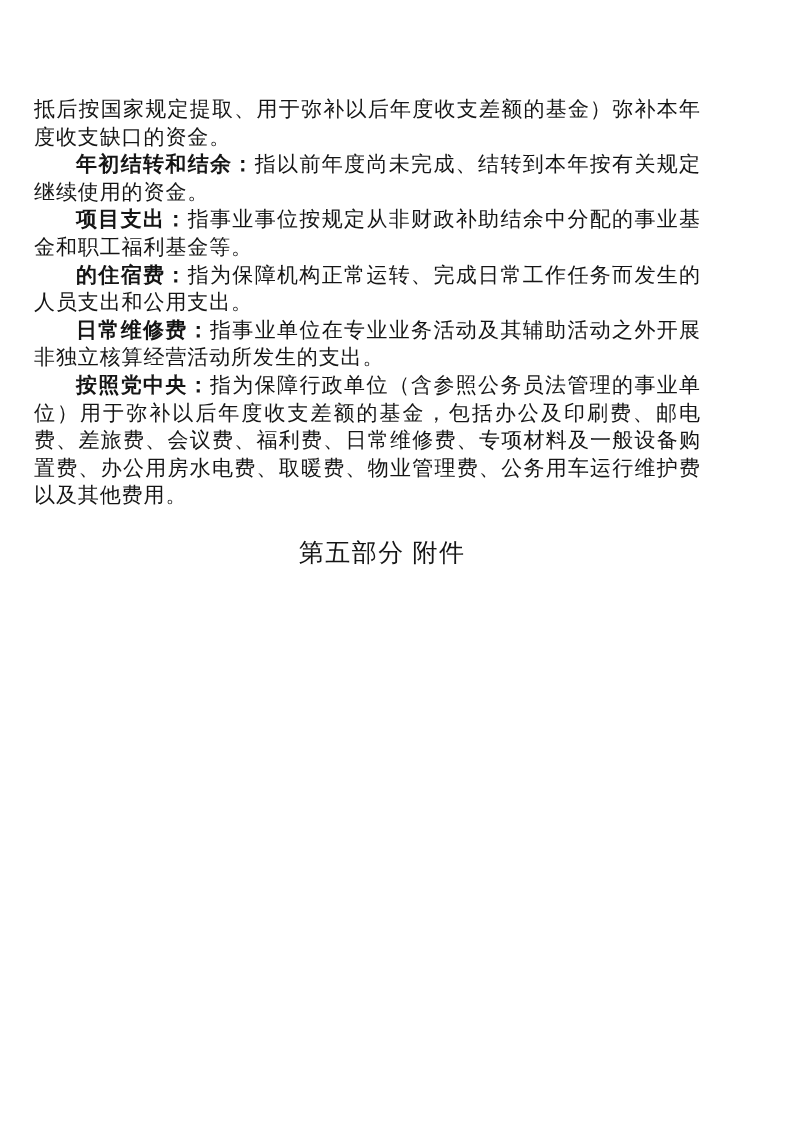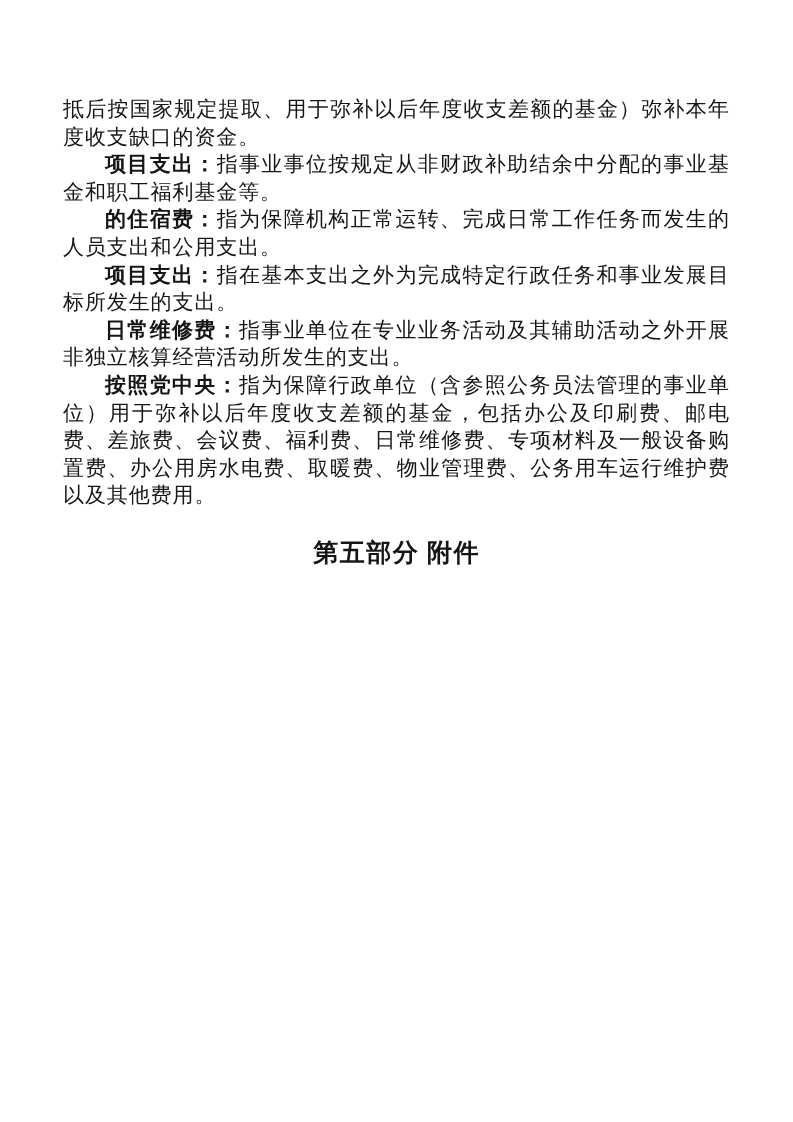--- a/index.html
+++ b/index.html
@@ -6,21 +6,21 @@
     margin: 0;
     padding: 0;
     background: #ffffff;
   }
   .page {
     position: relative;
     width: 793px;
     height: 1122px;
     box-sizing: border-box;
     background: #ffffff;
-    padding: 96px 63px 0 63px;
+    padding: 96px 63px 0 34px;
     overflow: hidden;
     font-family: "Liberation Serif", "DejaVu Serif", serif;
     color: #151515;
   }
   .body-text {
     width: 667px;
   }
   p.para {
     margin: 0;
     font-size: 21px;
@@ -34,42 +34,42 @@
   p.para.no-indent {
     text-indent: 0;
   }
   .term {
     font-weight: 700;
   }
   h1.section-heading {
     margin: 26px 0 0 0;
     font-size: 25px;
     line-height: 34px;
-    font-weight: 700;
+    font-weight: 400;
     text-align: center;
     letter-spacing: 1.5px;
     font-family: "Liberation Serif", "DejaVu Serif", serif;
     color: #151515;
   }
 </style>
 </head>
 <body>
 
 <div class="page">
   <div class="body-text">
 
     <p class="para no-indent"><span class="term"></span><span>抵后按国家规定提取、用于弥补以后年度收支差额的基金）弥补本年度收支缺口的资金。</span></p>
 
+    <p class="para"><span class="term">年初结转和结余：</span><span>指以前年度尚未完成、结转到本年按有关规定继续使用的资金。</span></p>
 
     <p class="para"><span class="term">项目支出：</span><span>指事业事位按规定从非财政补助结余中分配的事业基金和职工福利基金等。</span></p>
 
 
     <p class="para"><span class="term">的住宿费：</span><span>指为保障机构正常运转、完成日常工作任务而发生的人员支出和公用支出。</span></p>
 
-    <p class="para"><span class="term">项目支出：</span><span>指在基本支出之外为完成特定行政任务和事业发展目标所发生的支出。</span></p>
 
     <p class="para"><span class="term">日常维修费：</span><span>指事业单位在专业业务活动及其辅助活动之外开展非独立核算经营活动所发生的支出。</span></p>
 
 
     <p class="para"><span class="term">按照党中央：</span><span>指为保障行政单位（含参照公务员法管理的事业单位）用于弥补以后年度收支差额的基金，包括办公及印刷费、邮电费、差旅费、会议费、福利费、日常维修费、专项材料及一般设备购置费、办公用房水电费、取暖费、物业管理费、公务用车运行维护费以及其他费用。</span></p>
 
   </div>
 
   <h1 class="section-heading">第五部分 附件</h1>
 </div>

